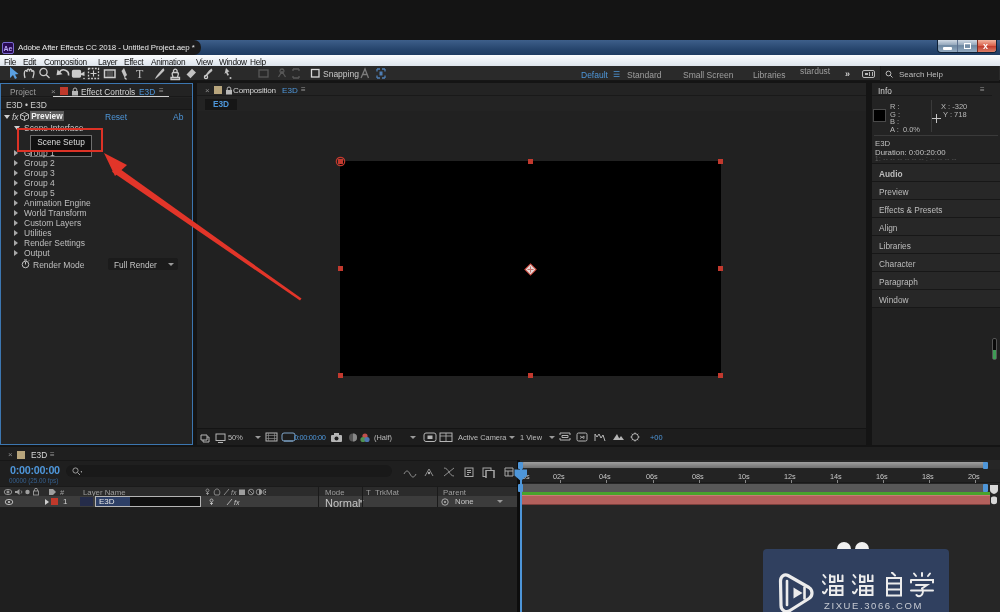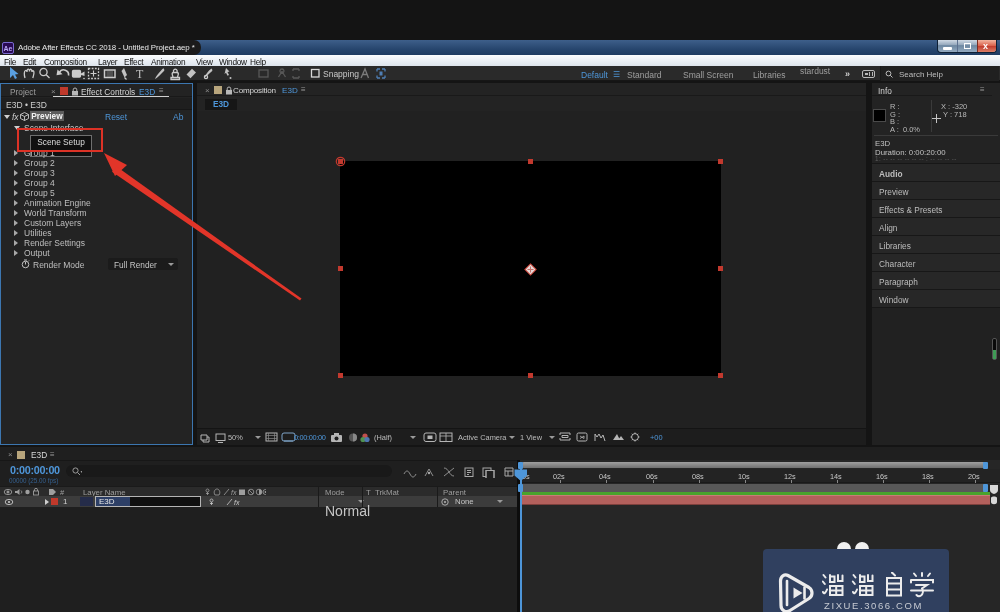--- a/index.html
+++ b/index.html
@@ -412,21 +412,21 @@
     <div class="abs" style="left:80px;top:0.5px;width:13px;height:9.5px;background:#252c49;"></div>
     <div class="abs" style="left:95px;top:0px;width:106px;height:10.5px;background:#101010;border:1px solid #b5b5b5;">
       <div class="abs" style="left:0;top:0;width:34px;height:8.5px;background:#2d3f66;"></div>
       <span class="abs" style="left:3px;top:0;font-size:8px;color:#e8e8e8;">E3D</span>
     </div>
     <svg class="abs" style="left:208px;top:1.5px;" width="40" height="8">
           <path d="M3.5 1 C5.5 1 5.5 4 3.5 4 C1.5 4 1.5 1 3.5 1 M3.5 4 L3.5 7 M2 5.5 L5 5.5" fill="none" stroke="#c9c9c9" stroke-width="0.8"></path>
           <path d="M19 7 L24 1" stroke="#c9c9c9" stroke-width="0.8"></path>
           <text x="26" y="7" font-size="7" font-style="italic" fill="#c9c9c9" font-family="Liberation Sans">fx</text>
         </svg>
-    <span class="abs" style="left:325px;top:7px;font-size:14px;color:#c5c5c5;">Normal</span>
+    <span class="abs" style="left:325px;top:1px;font-size:11px;color:#c5c5c5;">Normal</span>
     <div class="caret abs" style="left:358px;top:4px;"></div>
     <svg class="abs" style="left:441px;top:1.5px;" width="9" height="8">
           <circle cx="4" cy="4" r="3.2" fill="none" stroke="#b5b5b5" stroke-width="0.9"></circle>
           <circle cx="4" cy="4" r="1" fill="#b5b5b5"></circle>
         </svg>
     <span class="abs" style="left:455px;top:1px;font-size:7.8px;color:#c5c5c5;">None</span>
     <div class="caret abs" style="left:497px;top:4px;"></div>
   </div>
 
   <div class="abs" style="left:318px;top:39px;width:1px;height:21px;background:#1a1a1a;"></div>

